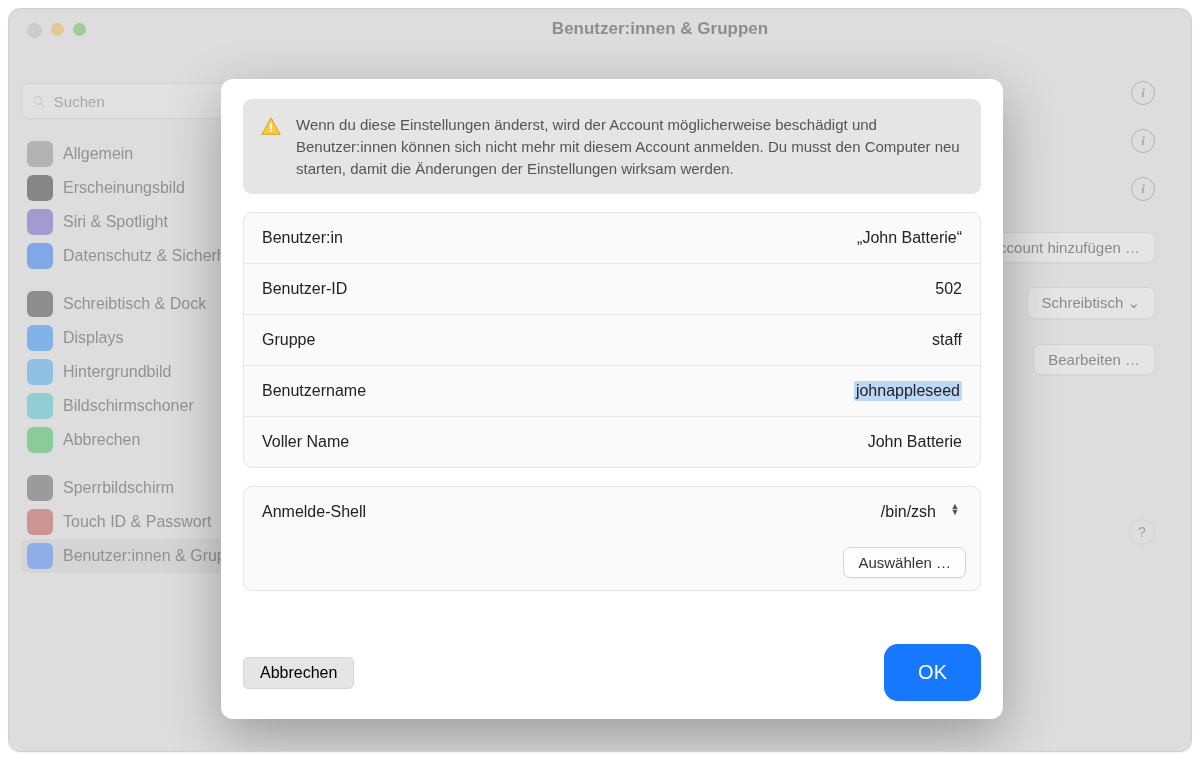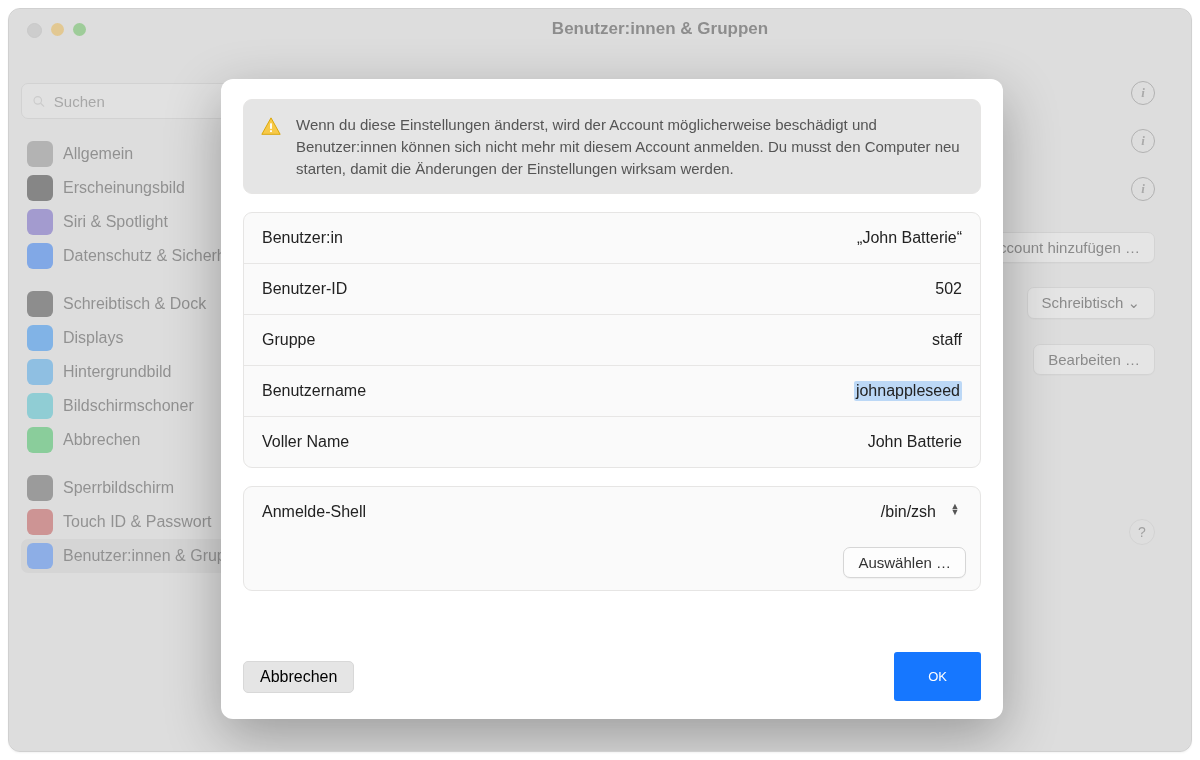--- a/index.html
+++ b/index.html
@@ -33,21 +33,21 @@
 .warntxt{font-size:15px;line-height:1.45;color:#555}
 .card{margin-top:18px;background:#fafafa;border:1px solid #e6e5e4;border-radius:9px}
 .krow{display:flex;align-items:center;justify-content:space-between;height:50px;padding:0 18px;font-size:16px;color:#222}
 .krow+.krow{border-top:1px solid #e7e6e5}
 .kval{color:#222}
 .kval.hl{background:#bcd8f6;border-radius:2px;padding:1px 2px}
 .shellsel{display:flex;align-items:flex-start;gap:12px}
 .updn{width:14px;display:flex;flex-direction:column;align-items:center;line-height:6px;font-size:9px;color:#555}
 .selrow{display:flex;justify-content:flex-end;padding:10px 14px 12px}
 .mfoot{margin-top:auto;display:flex;justify-content:space-between;align-items:center;padding-top:10px}
-.okbtn{background:#1677ff;color:#fff;border:none;border-radius:3px;padding:17px 34px;font-size:13px;font-weight:500}
+.okbtn{background:#1677ff;color:#fff;border:none;border-radius:14px;padding:17px 34px;font-size:20px;font-weight:500}
 .cancel{background:#e5e5e5;border:1px solid #d8d8d8;border-radius:5px;padding:6px 16px;font-size:16px}
 </style>
 </head>
 <body>
 
 <div class="window">
   <div class="traffic">
     <div class="tl red"></div>
     <div class="tl yel"></div>
     <div class="tl grn"></div>

